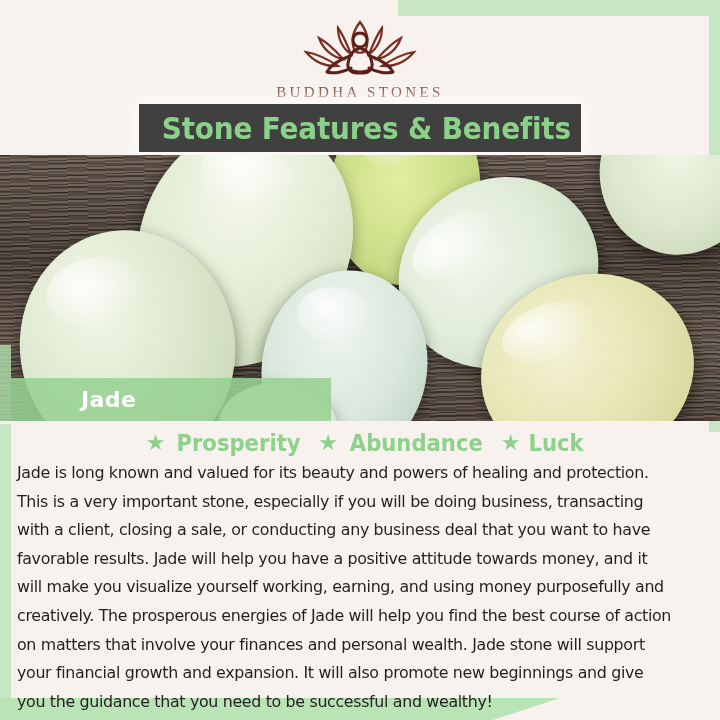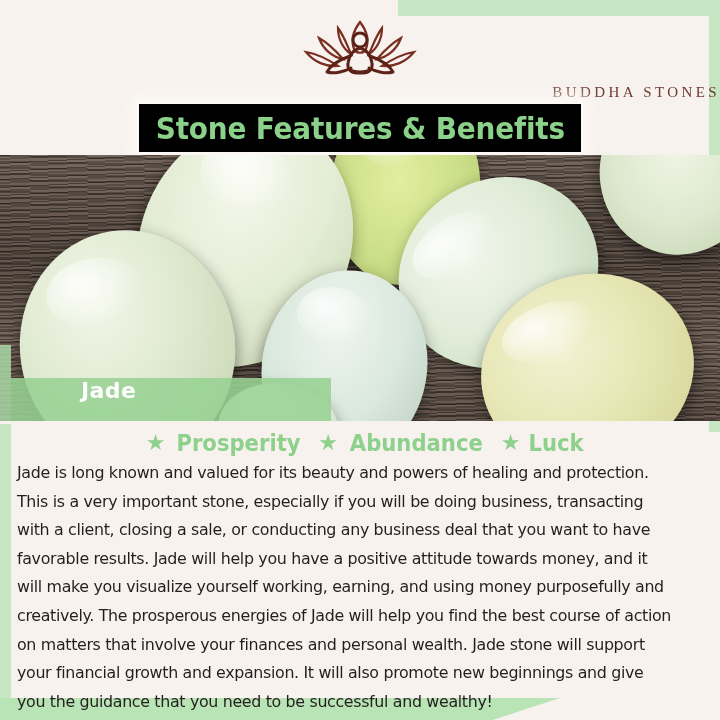--- a/index.html
+++ b/index.html
@@ -65,21 +65,21 @@
     background: #a9d8a6;
     opacity: .85;
   }
 
   
   .logo-wrap {
     position: absolute;
     top: 12px;
     left: 0;
     width: 720px;
-    text-align: right;
+    text-align: center;
   }
   .logo-mark {
     display: block;
     margin: 0 auto;
     width: 132px;
     height: 70px;
   }
   .logo-word {
     margin-top: 2px;
     font-family: "Liberation Serif", serif;
@@ -89,24 +89,23 @@
     font-weight: 400;
   }
 
   
   .title-band {
     position: absolute;
     top: 104px;
     left: 139px;
     width: 442px;
     height: 48px;
-    background: #000000;
+    background: #404040;
     display: flex;
     align-items: center;
-    justify-content: center;
     box-shadow: 0 0 14px 8px rgba(253,250,247,.95);
   }
   .title-text {
     font-family: "DejaVu Sans", sans-serif;
     font-weight: bold;
     font-size: 31px;
     color: #8bd18a;
     letter-spacing: -.2px;
     transform: scaleX(.9);
     white-space: nowrap;
@@ -178,20 +177,21 @@
 
   
   .jade-band {
     position: absolute;
     left: 11px;
     top: 378px;
     width: 320px;
     height: 43px;
     background: rgba(151, 209, 147, .88);
     display: flex;
+    align-items: center;
     z-index: 5;
   }
   .jade-text {
     font-family: "DejaVu Sans", sans-serif;
     font-weight: bold;
     font-size: 22px;
     color: #ffffff;
     margin-left: 70px;
     letter-spacing: .4px;
   }

